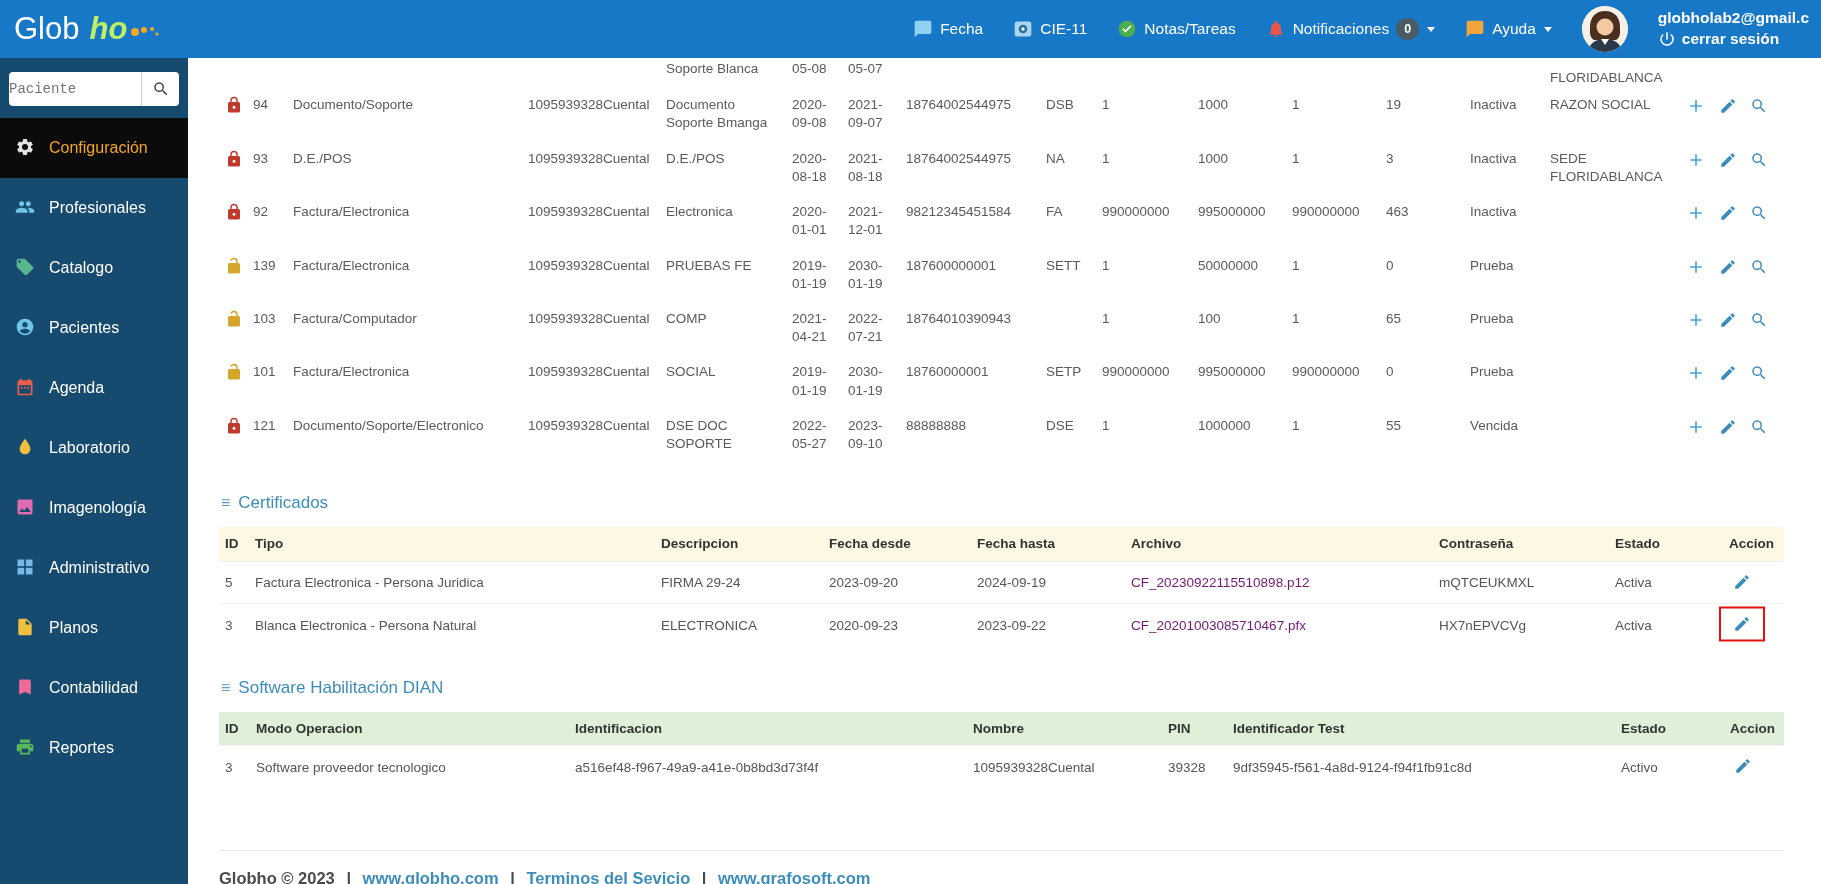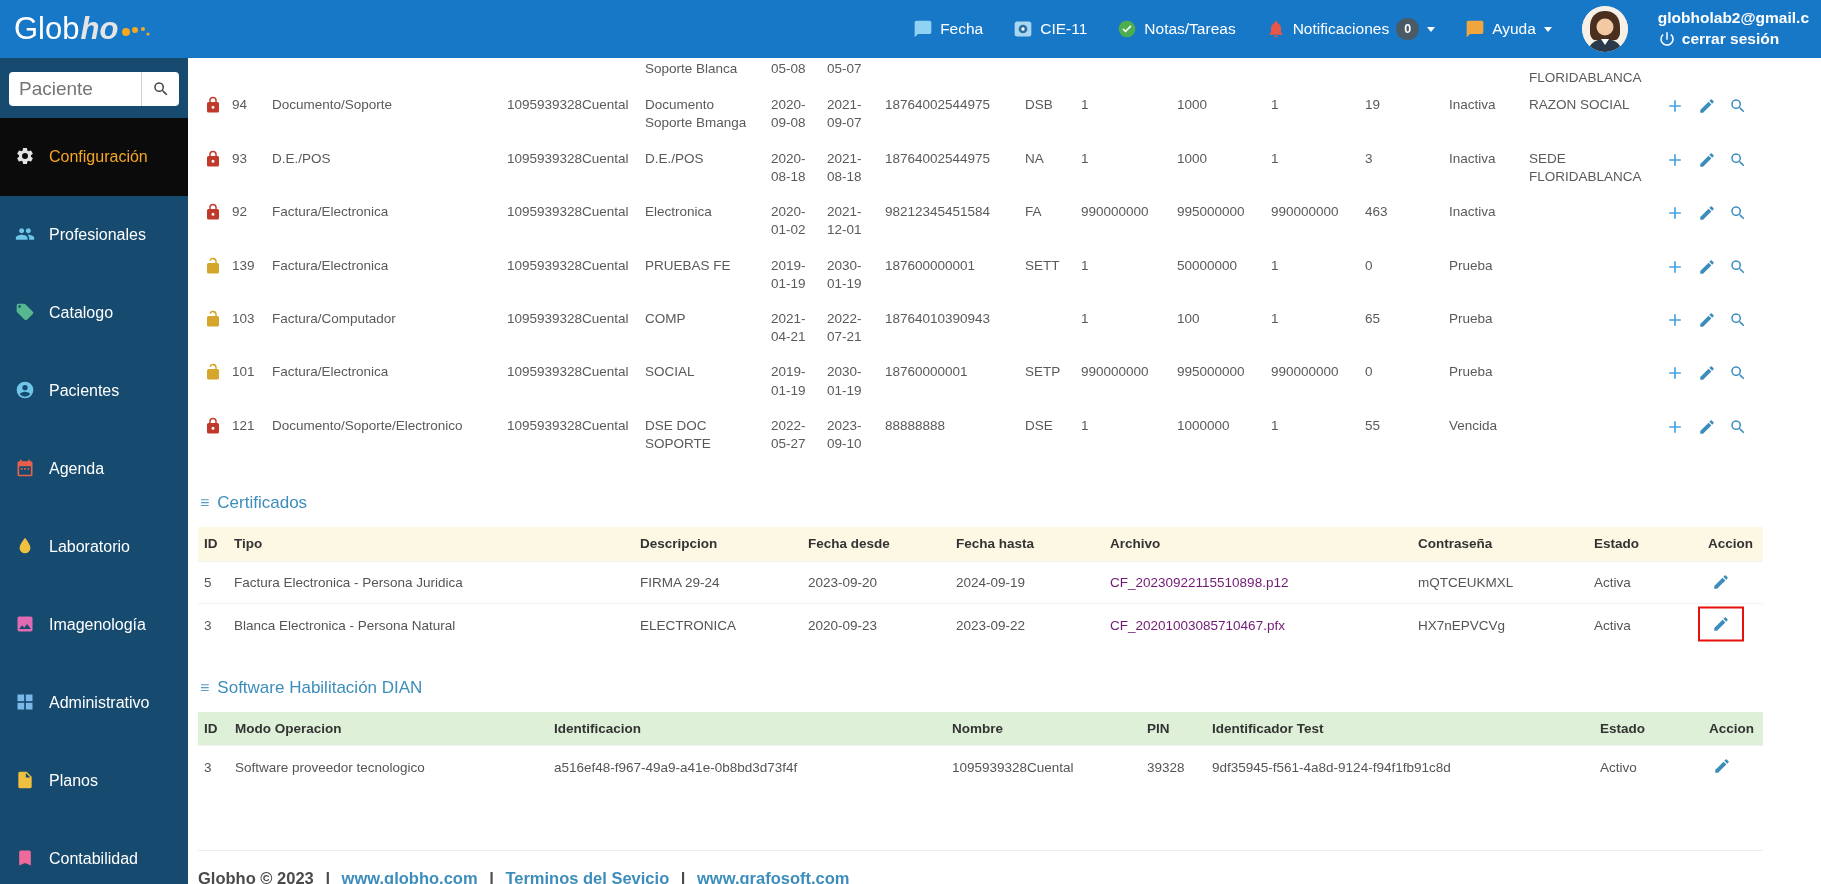--- a/index.html
+++ b/index.html
@@ -4,21 +4,21 @@
 <style>
   * { margin:0; padding:0; box-sizing:border-box; }
   html,body { width:1821px; height:884px; overflow:hidden; background:#fff;
               font-family:"Liberation Sans", sans-serif; }
 
   
   .navbar { position:absolute; top:0; left:0; width:1821px; height:58px;
             background:#1878c8; display:flex; align-items:center; z-index:20;gap:34px; }
   .brand { width:188px; padding-left:14px; font-size:31px; color:#fff; font-weight:500;
            white-space:nowrap; display:flex; align-items:baseline; cursor:pointer; }
-  .brand .ho { color:#e5e5e5; font-weight:700; font-style:italic; margin-left:1px; }
+  .brand .ho { color:#bef264; font-weight:700; font-style:italic; margin-left:10px; }
   .brand .dots svg { margin-left:3px; }
   .nav-items { margin-left:auto; display:flex; align-items:center; gap:30px; padding-right:10px; }
   .nav-link { display:flex; align-items:center; gap:7px; color:#fff; font-size:15.5px;
               font-weight:500; white-space:nowrap; cursor:pointer; }
   .ic { width:20px; height:20px; display:block; }
   .ic-sm { width:18px; height:18px; display:block; }
   .badge { background:#4a5b66; min-width:23px; height:22px; border-radius:11px;
            display:inline-flex; align-items:center; justify-content:center;
            font-size:12.5px; color:#fff; padding:0 7px; font-weight:700; }
   .caret { width:0; height:0; border-left:4.5px solid transparent;
@@ -28,36 +28,36 @@
   .avatar svg { width:46px; height:46px; display:block; }
   .user-block { color:#fff; line-height:1.35; padding-right:2px; }
   .user-email { font-size:15.5px; font-weight:700; white-space:nowrap; }
   .logout { display:flex; align-items:center; gap:6px; font-size:15.5px; font-weight:700;
             cursor:pointer; white-space:nowrap; }
 
   
   .sidebar { position:absolute; top:58px; left:0; width:188px; height:826px; background:#164a6e; }
   .search-row { display:flex; margin:14px 9px 12px 9px; height:34px; }
   .search-input { flex:1; min-width:0; border:none; outline:none; border-radius:4px 0 0 4px;
-                  padding:0 10px; font-size:19px; color:#555;
-                  font-family:Liberation Sans, sans-serif; }
+                  padding:0 0; font-size:14px; color:#555;
+                  font-family:Liberation Mono, monospace; }
   .search-btn { width:38px; background:#fff; border:none; border-left:1px solid #d0d0d0;
                 border-radius:0 4px 4px 0; display:flex; align-items:center;
                 justify-content:center; cursor:pointer; color:#444; }
-  .menu-item { display:flex; align-items:center; gap:12px; height:78px; padding-left:15px;
+  .menu-item { display:flex; align-items:center; gap:12px; height:60px; padding-left:15px;
                color:#fff; font-size:16px; cursor:pointer; }
   .menu-item.active { background:#0b0b0b; color:#f5a623; }
   .mi-icon { width:22px; height:22px; flex:0 0 auto; }
   .col-gray  { color:#e3e3e3; } .col-lblue { color:#6fc6e8; } .col-green { color:#58b65c; }
   .col-teal  { color:#57b88f; } .col-red   { color:#e8604c; } .col-yell  { color:#f0c040; }
   .col-pink  { color:#e06bb2; } .col-blue2 { color:#79b8e8; } .col-rose  { color:#ef6a9a; }
 
   
   .content { position:absolute; top:58px; left:188px; width:1633px; height:826px;
-             background:#fff; padding:0 10px; overflow:hidden; }
+             background:#fff; padding:0 31px; overflow:hidden; }
   table { border-collapse:collapse; width:1565px; table-layout:fixed; }
 
   .res-table td { font-size:13.5px; color:#5a5a5a; vertical-align:top;
                   padding:9px 6px 8px 0; line-height:1.35; word-wrap:break-word; }
   .res-table td:first-child { padding-left:6px; }
   .res-table tr.partial td { padding-top:2px; padding-bottom:0; height:26px; }
   .pad-down { display:inline-block; padding-top:9px; }
   .c-date span { display:block; }
   .lock-icon { display:inline-block; width:18px; height:18px; cursor:pointer; }
   .lock-red  { color:#c0392b; } .lock-gold { color:#d4a72c; }
@@ -487,21 +487,21 @@
       <tr>
         <td><span class="lock-icon lock-red"><svg class="ic-sm">
                 <use href="#i-lock-closed"></use>
               </svg></span></td>
         <td>92</td>
         <td>Factura/Electronica</td>
         <td>1095939328Cuental</td>
         <td>Electronica</td>
         <td class="c-date">
             <span>2020-</span>
-            <span>01-02</span>
+            <span>01-01</span>
           </td>
         <td class="c-date">
             <span>2021-</span>
             <span>12-01</span>
           </td>
         <td>98212345451584</td>
         <td>FA</td>
         <td>990000000</td>
         <td>995000000</td>
         <td>990000000</td>

